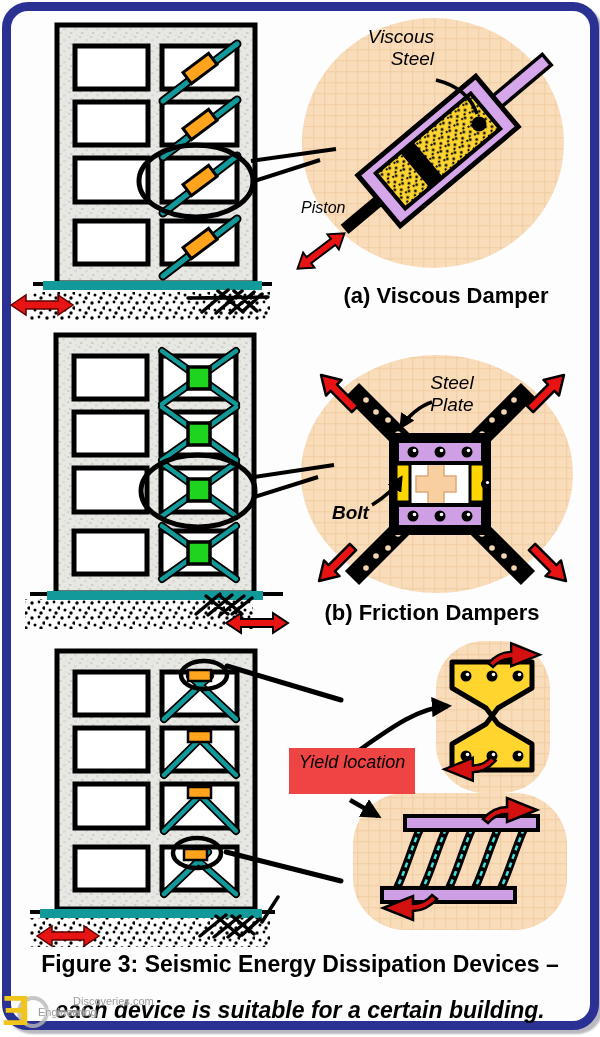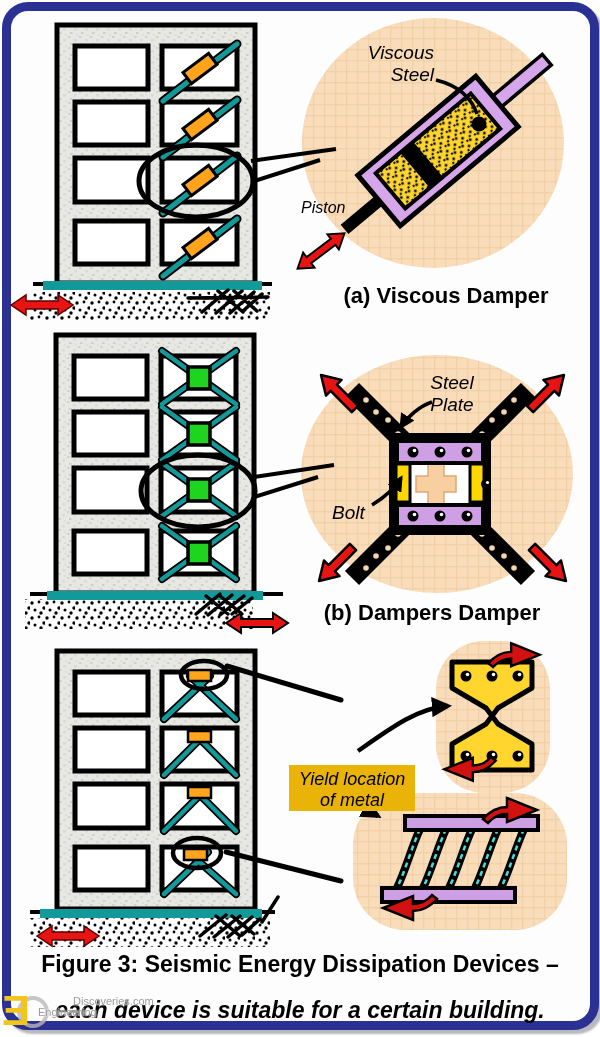--- a/index.html
+++ b/index.html
@@ -5,21 +5,21 @@
   html,body{margin:0;padding:0;background:#ffffff;}
   #stage{position:relative;width:600px;height:1037px;background:#ffffff;overflow:hidden;
          font-family:"Liberation Sans","DejaVu Sans",sans-serif;}
   .frame{position:absolute;left:2px;top:2px;width:579px;height:1010px;border:9px solid #2b3193;
          border-radius:26px;background:#fdfdfe;box-shadow:4px 4px 2px rgba(125,125,140,.55);}
   svg.art{position:absolute;left:0;top:0;}
   .txt{position:absolute;color:#000;white-space:nowrap;}
   .ital{font-style:italic;font-size:19px;line-height:22px;}
   .cap{font-weight:bold;font-size:22px;text-align:center;}
   .figcap{font-weight:bold;font-size:23px;text-align:center;width:600px;left:0;}
-  .yieldbox{position:absolute;left:289px;top:765px;width:126px;height:46px;background:#eab308;
+  .yieldbox{position:absolute;left:289px;top:748px;width:126px;height:46px;background:#ef4444;
             text-align:center;font-style:italic;font-size:18px;line-height:21px;padding-top:4px;box-sizing:border-box;}
   .wm{position:absolute;color:#9b9b9b;text-shadow:0 0 2px #fff,0 0 2px #fff;}
   .wm-logo{position:absolute;left:2px;top:991px;font-size:42px;font-weight:bold;color:#f0c51c;line-height:40px;}
 </style>
 </head>
 <body>
 
 <div id="stage">
   <div class="frame"></div>
 
@@ -268,37 +268,36 @@
         <use href="#bent" transform="translate(410,913) rotate(180)" fill="#d41111" stroke="#000" stroke-width="2.5"></use>
       </g>
 
       <path d="M358,751 C392,727 418,708 448,706" stroke="#000" stroke-width="4.5" fill="none" marker-end="url(#mk)"></path>
       <path d="M350,800 L378,816" stroke="#000" stroke-width="4.5" fill="none" marker-end="url(#mk)"></path>
     </g>
 
     <circle cx="33" cy="1012" r="14" fill="none" stroke="#b8b8b8" stroke-width="4" opacity="0.8"></circle>
   </svg>
 
-  <div class="txt ital" style="left:324px;top:42px;width:110px;text-align:right;">
+  <div class="txt ital" style="left:324px;top:26px;width:110px;text-align:right;">
     <div>Viscous</div>
     <div>Steel</div>
   </div>
   <div class="txt ital" style="left:301px;top:197px;font-size:16px;">Piston</div>
   <div class="txt ital" style="left:416px;top:372px;width:72px;text-align:center;">
     <div>Steel</div>
     <div>Plate</div>
   </div>
 
   <div class="txt cap" style="left:306px;top:283px;width:280px;">(a) Viscous Damper</div>
-  <div class="txt ital" style="left:332px;top:502px;">Bolt</div>
-  <div class="txt cap" style="left:301px;top:600px;width:262px;">(b) Dampers Damper</div>
+  <div class="txt ital" style="left:332px;top:502px;font-weight:bold;">Bolt</div>
+  <div class="txt cap" style="left:301px;top:600px;width:262px;">(b) Friction Dampers</div>
 
   <div class="yieldbox">
     <div>Yield location</div>
-    <div>of metal</div>
   </div>
 
   <div class="txt figcap" style="top:937px;margin-top:14px;">Figure 3: Seismic Energy Dissipation Devices –</div>
   <div class="txt figcap" style="top:997px;font-style:italic;">each device is suitable for a certain building.</div>
 
   <div class="wm-logo">Ǝ</div>
   <div class="wm" style="left:73px;top:995px;font-size:11px;">Discoveries.com</div>
   <div class="wm" style="left:38px;top:1006px;font-size:11px;">Engineering</div>
 </div>
 

